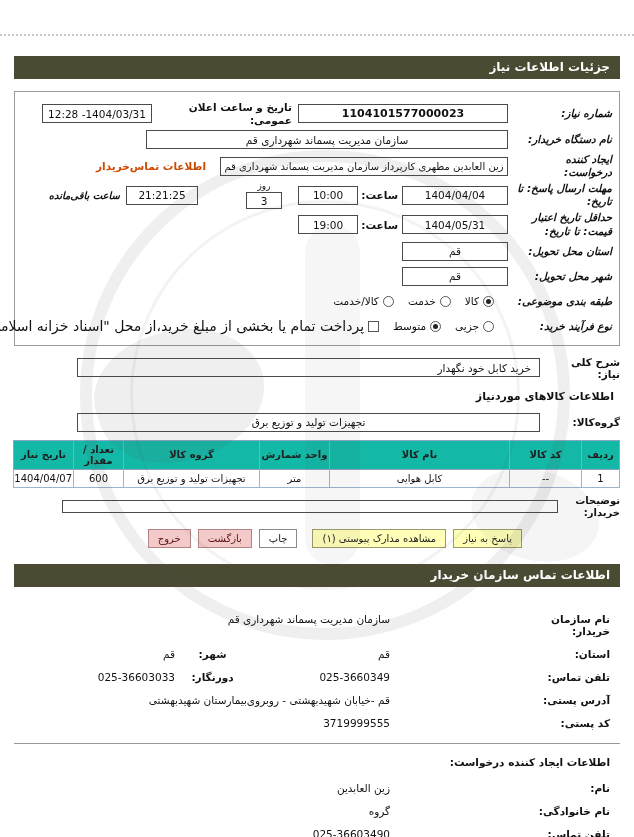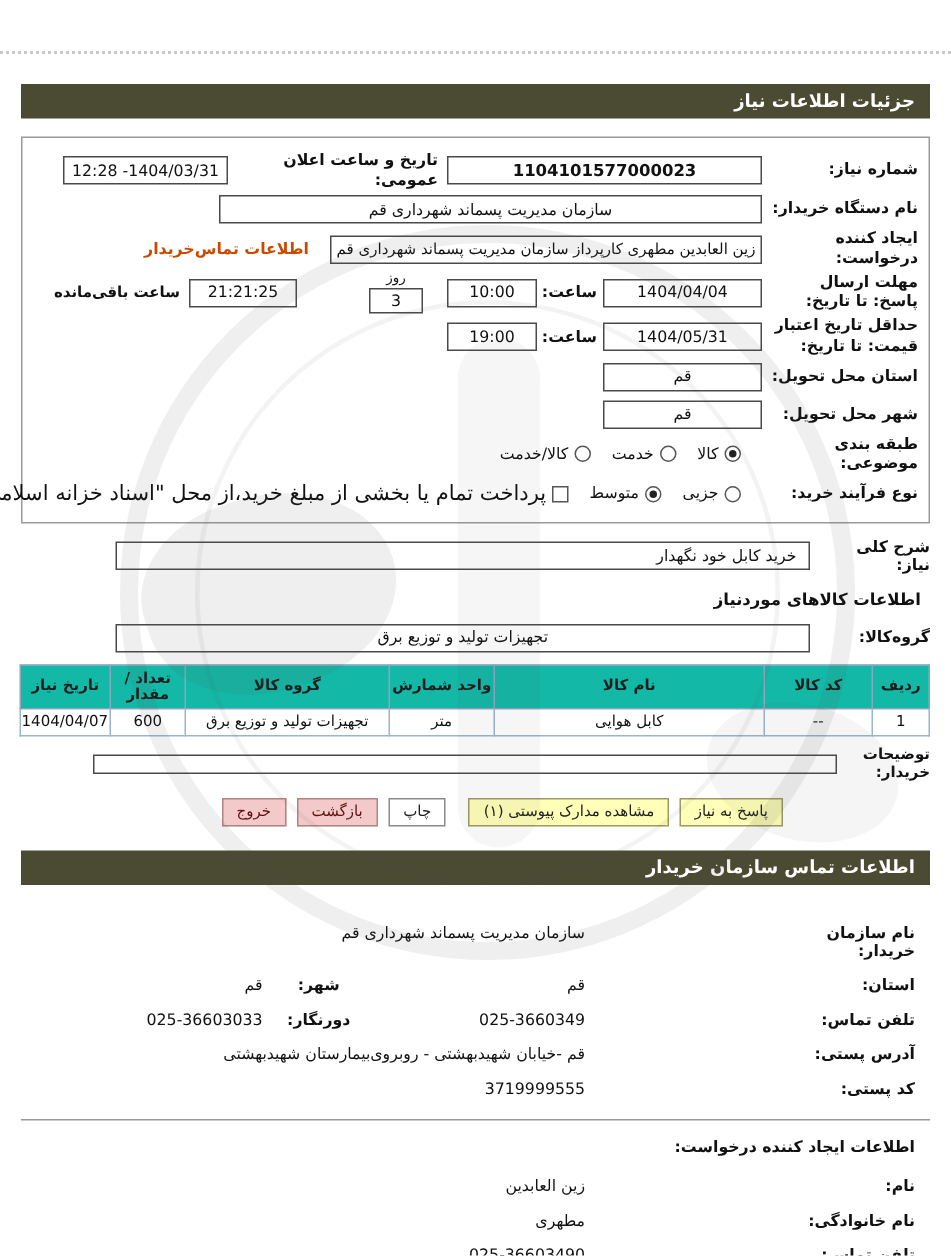--- a/index.html
+++ b/index.html
@@ -8,38 +8,38 @@
 
   .dotline { position:absolute; top:34px; left:0; right:0; border-top:2px dotted #c9c9c9; }
 
   .content { position:absolute; top:56px; right:0; left:0; }
 
   .bar { margin:0 14px; background:#4b4a32; color:#fff; font-weight:bold; font-size:12px; padding:4px 10px 5px; }
 
   .panel { margin:12px 14px 0; border:1px solid #9a9a9a; background:#fff; padding:7px 3px 5px; position:relative; }
 
   .frow { display:flex; align-items:center; margin:2px 0; min-height:23px; }
-  .lb { width:108px; flex:none; font-weight:bold; font-size:10.5px; text-align:right; padding:0 4px 0 6px; line-height:1.25; }
+  .lb { width:108px; flex:none; font-weight:bold; font-size:10.5px; text-align:right; padding:0 4px 0 6px; line-height:1.25;font-style:italic; }
   .lb-ann { width:140px; flex:none; font-weight:bold; font-size:10.5px; text-align:right; margin-right:6px; padding-left:6px; line-height:1.2; }
   .lb-time { width:36px; flex:none; font-weight:bold; font-size:10.5px; text-align:right; margin-right:4px; }
 
   .ibox { border:1px solid #4a4a4a; height:19px; background:#fff; display:flex; align-items:center; justify-content:center; font-size:10.5px; flex:none; }
   .bx-need { width:210px; font-weight:bold; font-size:11px; }
   .bx-ann  { width:110px; }
   .bx-org  { width:362px; }
   .bx-cr   { width:288px; font-size:10px; }
   .bx-date { width:106px; }
   .bx-time { width:60px; margin-right:4px; }
   .bx-day  { width:36px; height:17px; }
   .bx-rem  { width:72px; margin-right:48px; }
   .bx-city { width:106px; }
 
   .daywrap { display:flex; flex-direction:column; align-items:center; margin-right:16px; flex:none; }
   .daylabel { font-size:9px; line-height:10px; margin-bottom:1px; }
-  .remlabel { font-weight:bold; font-size:10px; margin-right:6px; white-space:nowrap; flex:none; }
+  .remlabel { font-weight:bold; font-size:10px; margin-right:6px; white-space:nowrap; flex:none;font-style:italic; }
 
   .contact-link { color:#cc4a00; font-weight:bold; font-size:10.5px; margin-right:14px; cursor:pointer; white-space:nowrap;margin-left:36px; }
 
   .opt { display:flex; align-items:center; margin-right:14px; flex:none; }
   .radio { width:11px; height:11px; border:1px solid #555; border-radius:50%; background:#fff; margin-left:4px; position:relative; flex:none; }
   .radio.sel::after { content:''; position:absolute; top:2px; left:2px; width:5px; height:5px; border-radius:50%; background:#222; }
   .checkbox { width:11px; height:11px; border:1px solid #555; background:#fff; margin-left:4px; flex:none; }
   .optlabel { font-size:10.5px; white-space:nowrap; }
   .chktext { font-size:14px; white-space:nowrap; }
 
@@ -274,21 +274,21 @@
 
   <div class="subhead">اطلاعات ایجاد کننده درخواست:</div>
 
   <div class="contact" style="margin-top:0;">
     <div class="crow">
       <span class="clabel">نام:</span>
       <span class="cval">زین العابدین</span>
     </div>
     <div class="crow">
       <span class="clabel">نام خانوادگی:</span>
-      <span class="cval">مطهری</span>
+      <span class="cval">گروه</span>
     </div>
     <div class="crow">
       <span class="clabel">تلفن تماس:</span>
       <span class="cval">025-36603490</span>
     </div>
   </div>
 
 </div>
 
 <div class="stamp stamp-ring"></div>

